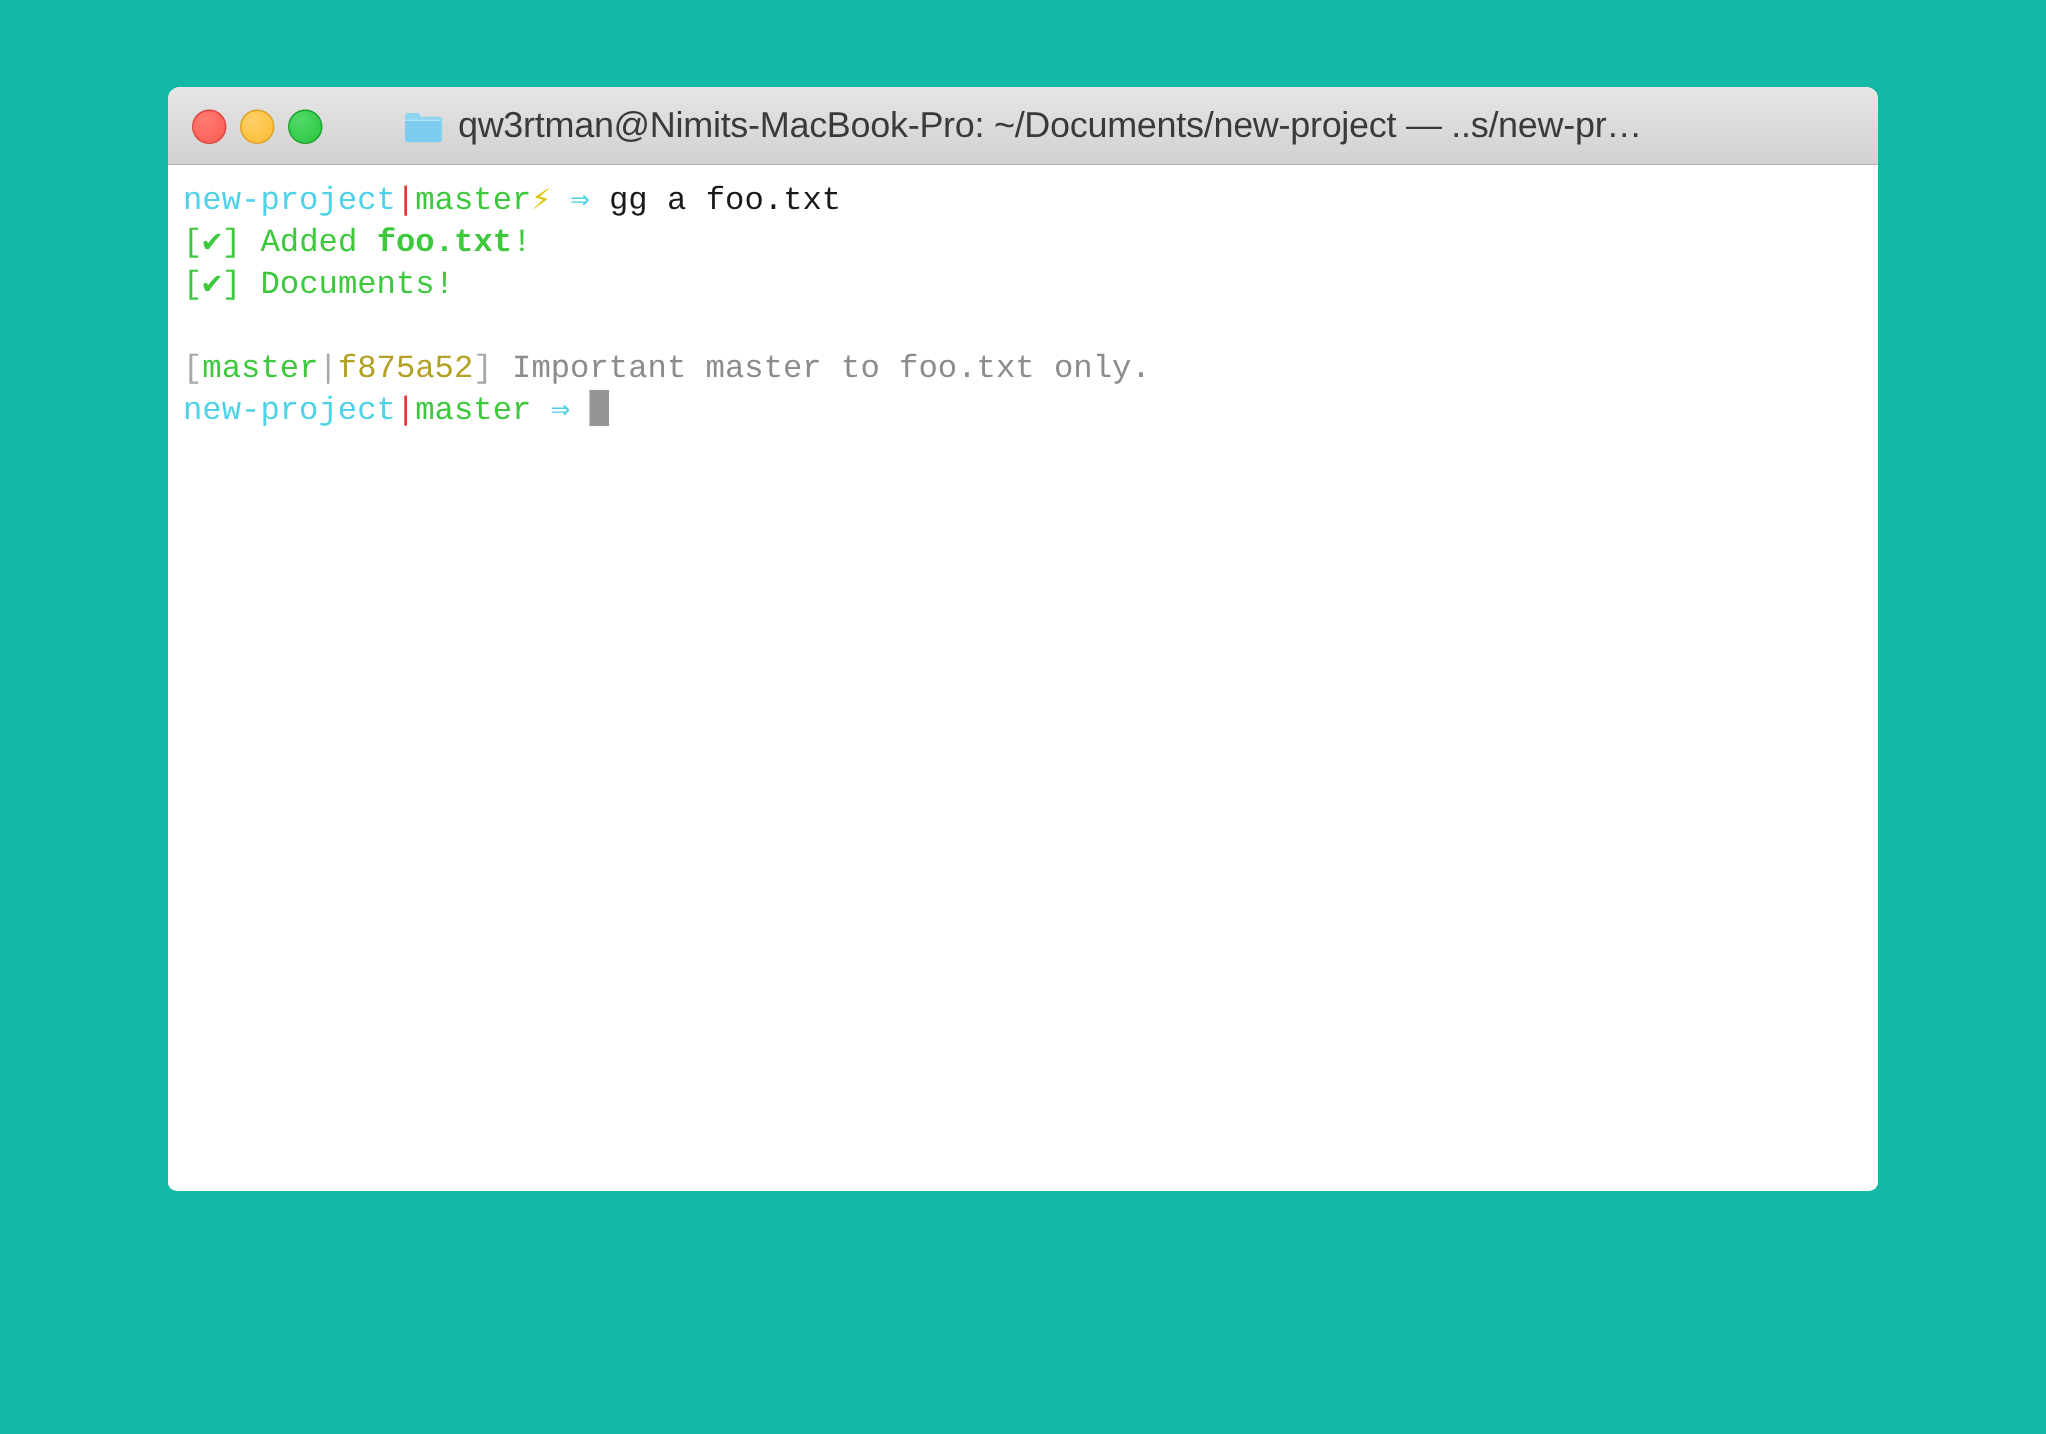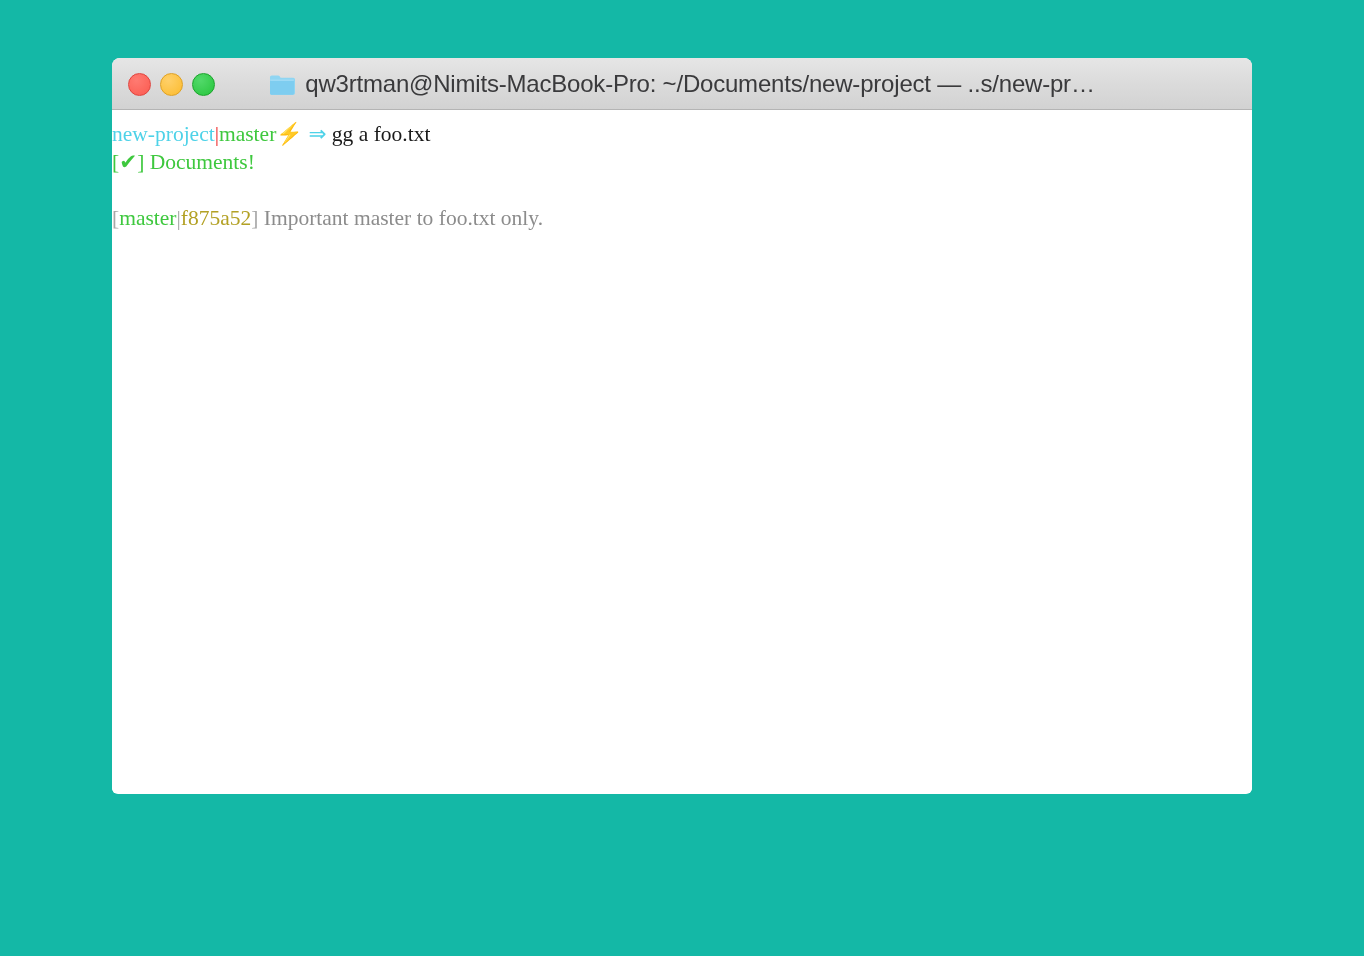--- a/index.html
+++ b/index.html
@@ -98,26 +98,26 @@
   .terminal-body {
     position: relative;
     background: #ffffff;
     height: 683px;
     padding: 10px 0 0 0;
     box-sizing: border-box;
     overflow: hidden;
   }
 
   .term-line {
-    font-family: Liberation Serif, serif;
+    font-family: Liberation Mono, monospace;
     font-size: 21.5px;
     line-height: 28px;
     height: 28px;
     white-space: pre;
-    padding-left: 0;
+    padding-left: 10px;
     color: #1a1a1a;
     letter-spacing: 0px;
   }
   .term-line.blank { color: transparent; }
 
   
   .c-dir     { color: #4ed2e8; }
   .c-sep     { color: #ee2f2f; }
   .c-branch  { color: #3ec83e; }
   .c-dirty   { color: #d9c406; }
@@ -162,24 +162,26 @@
           <span class="title-text">qw3rtman@Nimits-MacBook-Pro: ~/Documents/new-project — ..s/new-pr…</span>
         </div>
       </div>
 
     </div>
 
     <div class="terminal-body">
 
       <div class="term-line"><span class="c-dir">new-project</span><span class="c-sep">|</span><span class="c-branch">master</span><span class="c-dirty">⚡</span> <span class="c-arrow">⇒</span> <span class="c-cmd">gg a foo.txt</span></div>
 
+      <div class="term-line c-ok"><span>[</span><span>✔</span><span>]</span><span> Added </span><b>foo.txt</b><span>!</span></div>
 
 
       <div class="term-line c-ok"><span>[</span><span>✔</span><span>]</span><span> Documents!</span></div>
 
       <div class="term-line blank"> </div>
 
       <div class="term-line"><span class="c-gray">[</span><span class="c-branch">master</span><span class="c-gray">|</span><span class="c-hash">f875a52</span><span class="c-gray">]</span><span class="c-msg"> Important master to foo.txt only.</span></div>
 
+      <div class="term-line"><span class="c-dir">new-project</span><span class="c-sep">|</span><span class="c-branch">master</span><span class="c-arrow"> ⇒ </span><span class="cursor"></span></div>
 
     </div>
   </div>
 </div>
 
 </body></html>

